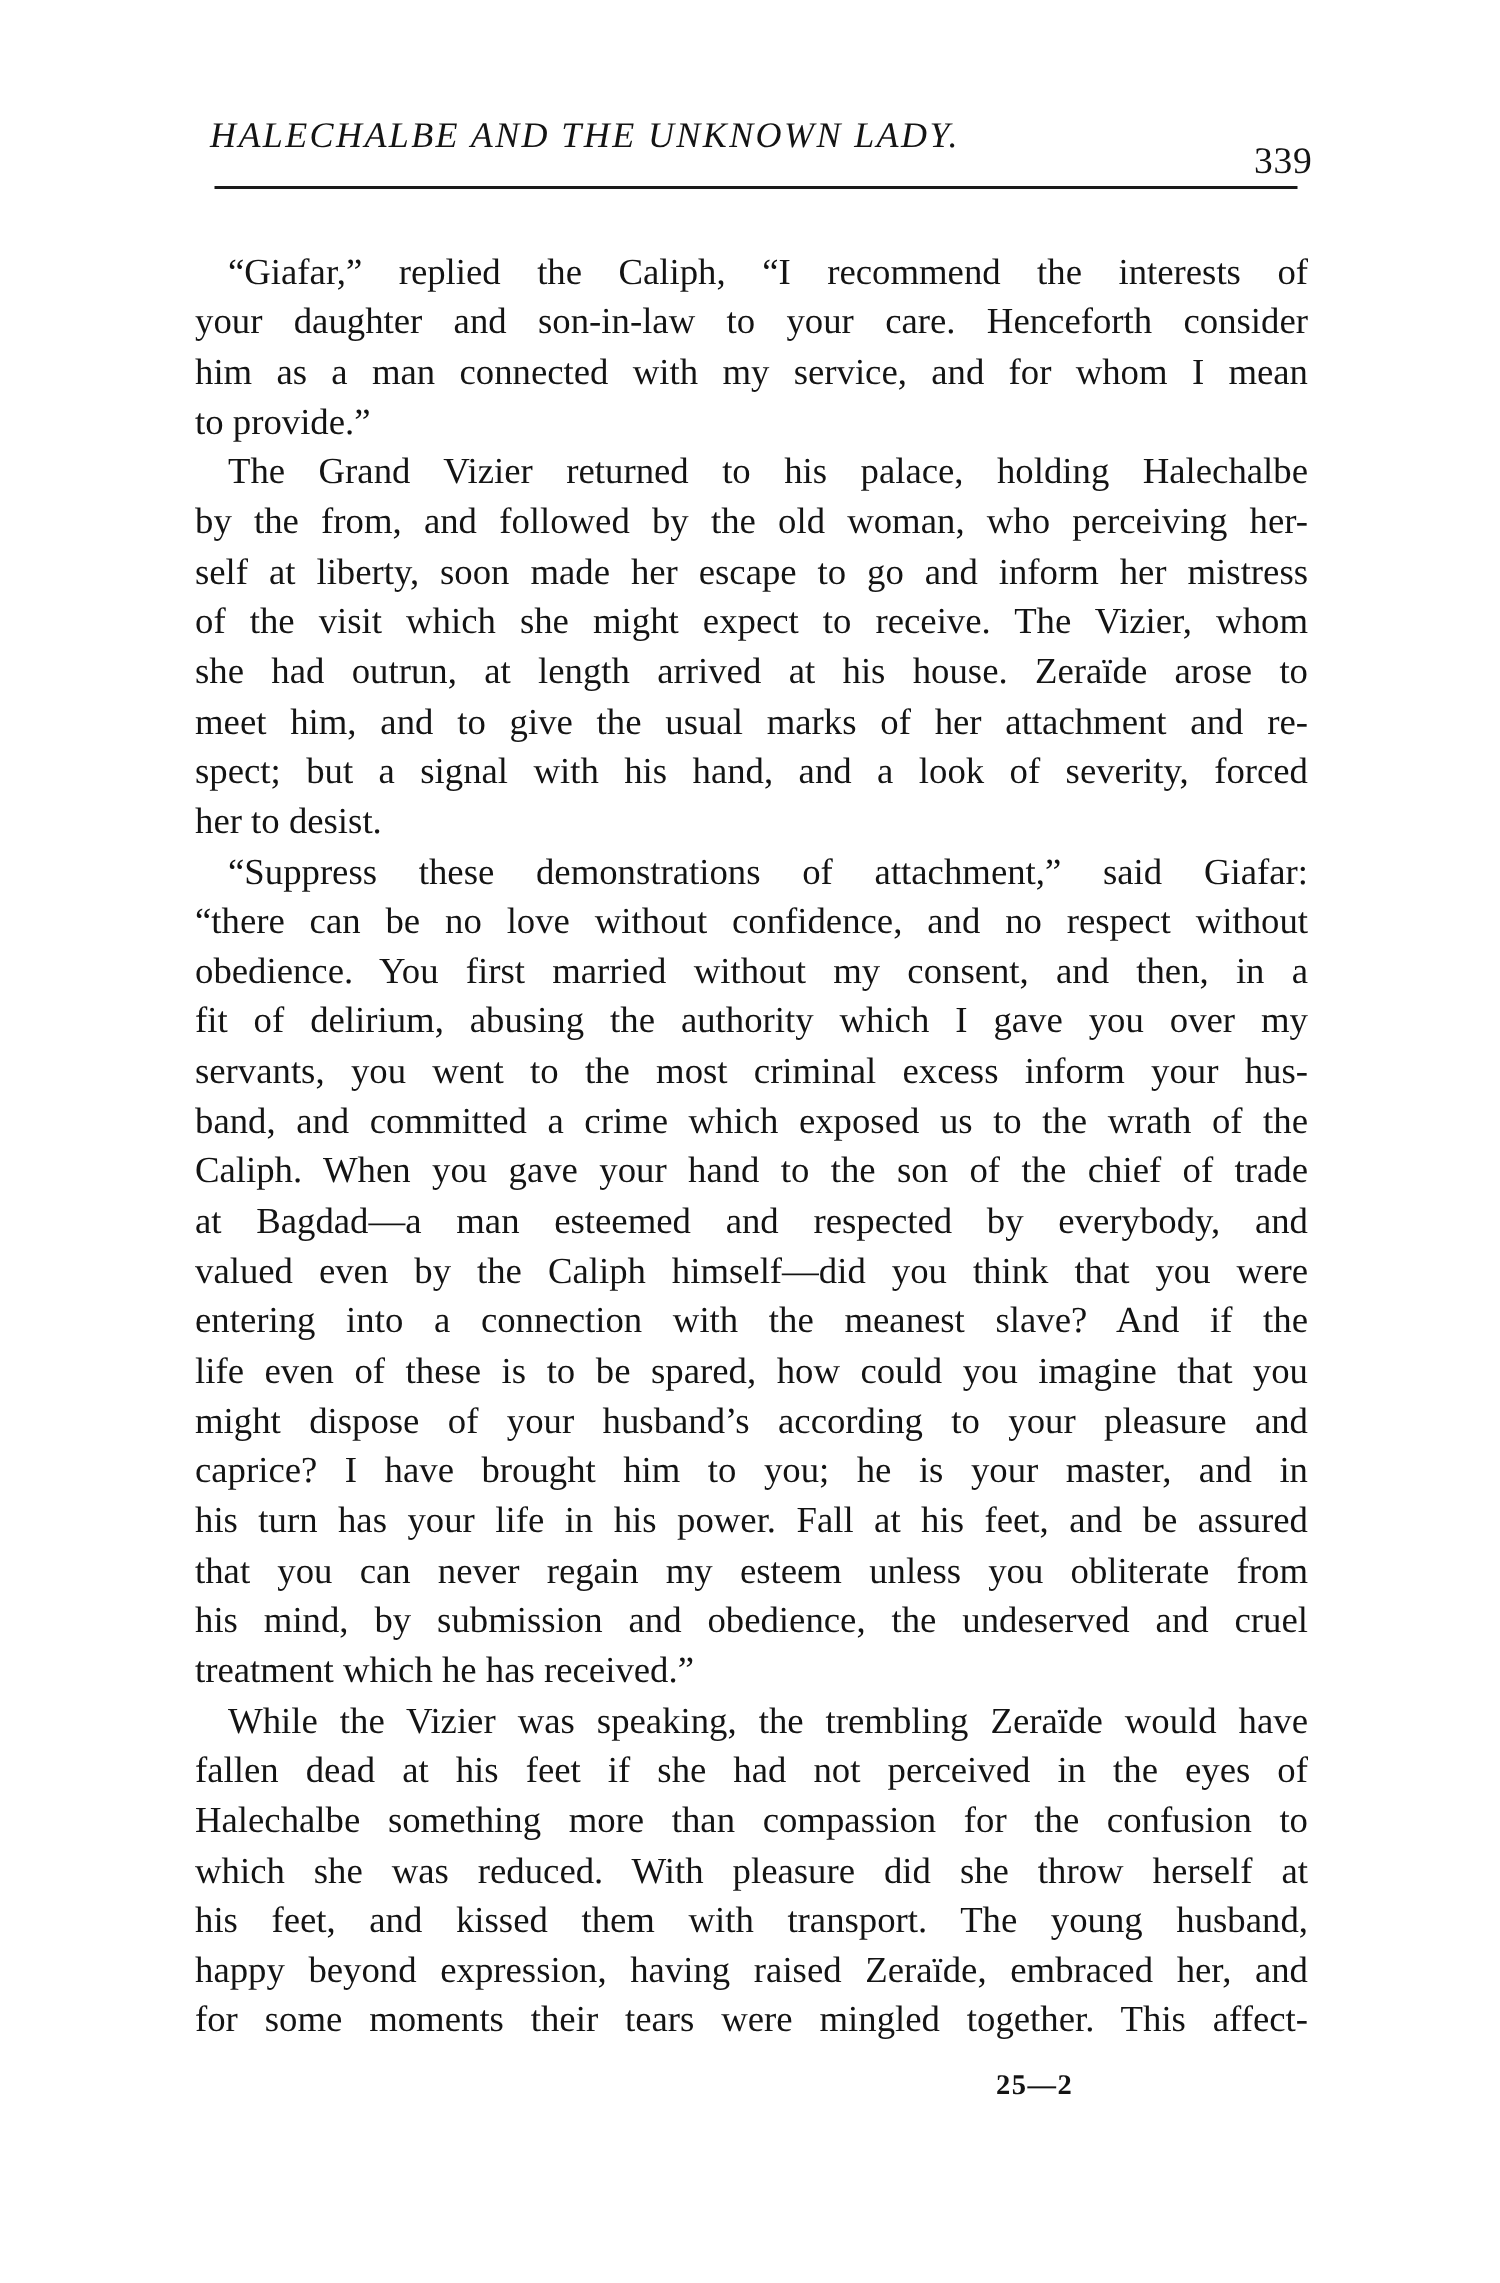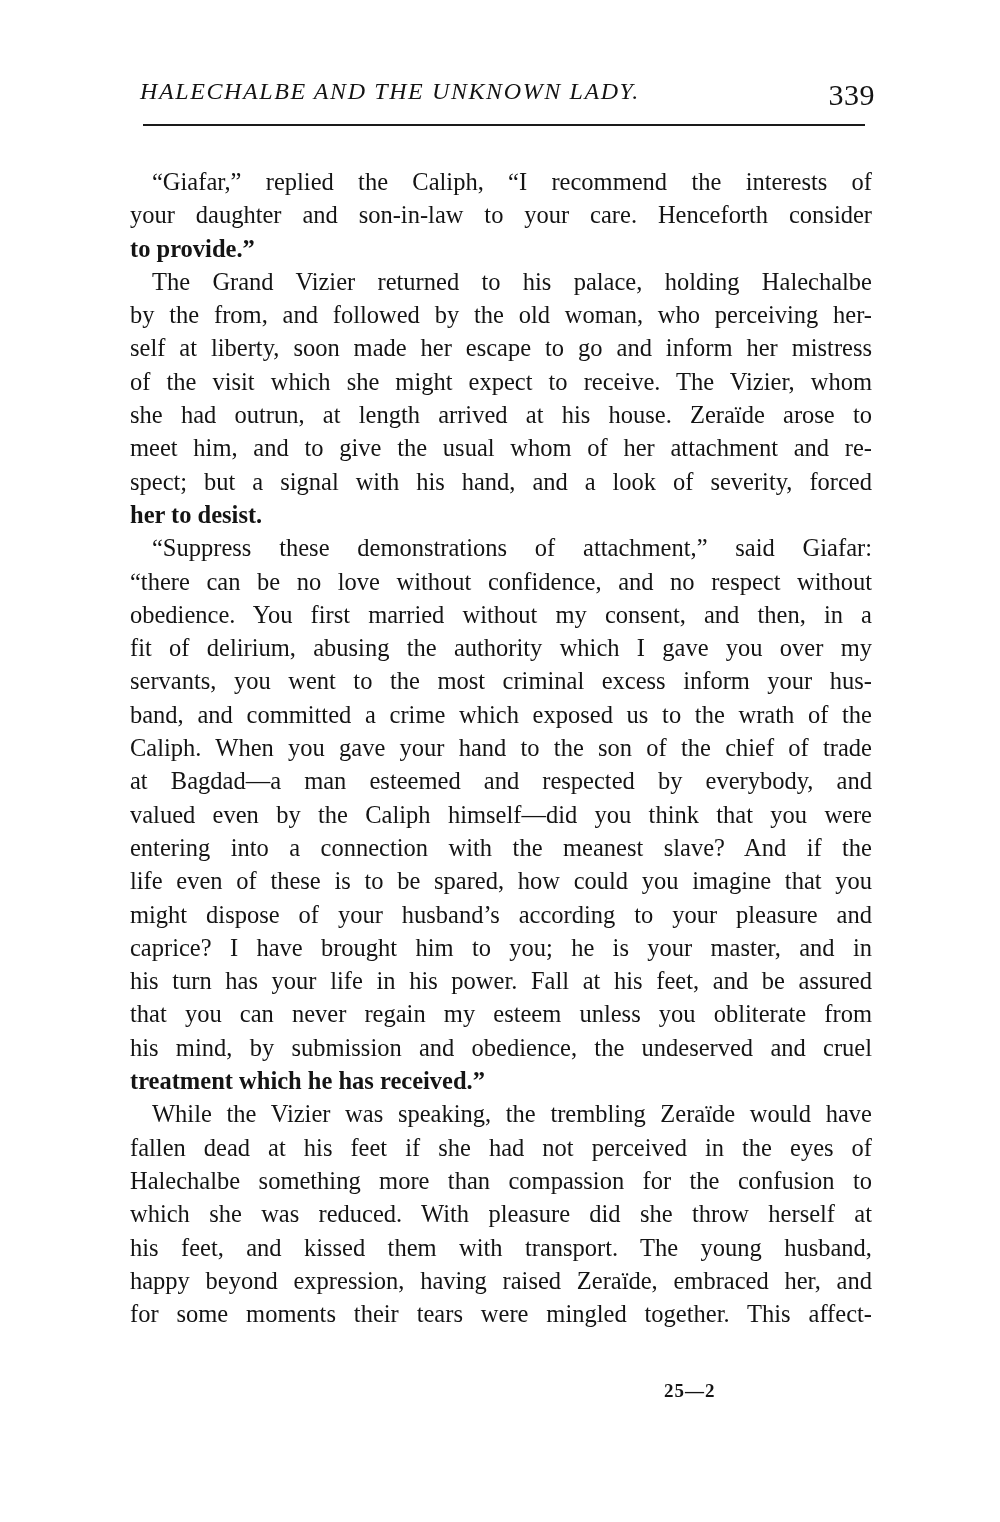--- a/index.html
+++ b/index.html
@@ -32,22 +32,22 @@
       left: 0;
       top: 0;
       font-style: italic;
       font-size: 24px;
       letter-spacing: 1.6px;
       white-space: nowrap;
     }
     .page-number {
       position: absolute;
       right: 0;
-      top: 0;
-      font-size: 30px;
+      top: 16px;
+      font-size: 25px;
       letter-spacing: 0.5px;
     }
     .head-rule {
       position: absolute;
       left: 143px;
       top: 124px;
       width: 722px;
       height: 0;
       border-top: 2px solid #1a1a1a;
     }
@@ -60,21 +60,21 @@
     }
     .line {
       height: 33.3px;
       line-height: 33.3px;
       font-size: 24.5px;
       white-space: nowrap;
       text-align: justify;
       text-align-last: justify;
     }
     .line.indent { padding-left: 22px; }
-    .line.last { text-align-last: left; font-weight: bold; }
+    .line.last { text-align-last: left; }
     .signature {
       position: absolute;
       left: 664px;
       top: 1380px;
       font-size: 19px;
       font-weight: bold;
       letter-spacing: 1px;
     }
   </style>
 </head>
@@ -85,28 +85,29 @@
   <div class="running-head">
     <span class="running-title">HALECHALBE AND THE UNKNOWN LADY.</span>
     <span class="page-number">339</span>
   </div>
 
   <div class="head-rule"></div>
 
   <div class="body-text">
     <div class="line indent">“Giafar,” replied the Caliph, “I recommend the interests of</div>
     <div class="line">your daughter and son-in-law to your care.  Henceforth consider</div>
+    <div class="line">him as a man connected with my service, and for whom I mean</div>
     <div class="line last">to provide.”</div>
 
     <div class="line indent">The Grand Vizier returned to his palace, holding Halechalbe</div>
     <div class="line">by the from, and followed by the old woman, who perceiving her-</div>
     <div class="line">self at liberty, soon made her escape to go and inform her mistress</div>
     <div class="line">of the visit which she might expect to receive.  The Vizier, whom</div>
     <div class="line">she had outrun, at length arrived at his house.  Zeraïde arose to</div>
-    <div class="line">meet him, and to give the usual whom of her attachment and re-</div>
+    <div class="line">meet him, and to give the usual marks of her attachment and re-</div>
     <div class="line">spect; but a signal with his hand, and a look of severity, forced</div>
     <div class="line last">her to desist.</div>
 
     <div class="line indent">“Suppress these demonstrations of attachment,” said Giafar:</div>
     <div class="line">“there can be no love without confidence, and no respect without</div>
     <div class="line">obedience.  You first married without my consent, and then, in a</div>
     <div class="line">fit of delirium, abusing the authority which I gave you over my</div>
     <div class="line">servants, you went to the most criminal excess inform your hus-</div>
     <div class="line">band, and committed a crime which exposed us to the wrath of the</div>
     <div class="line">Caliph.  When you gave your hand to the son of the chief of trade</div>

